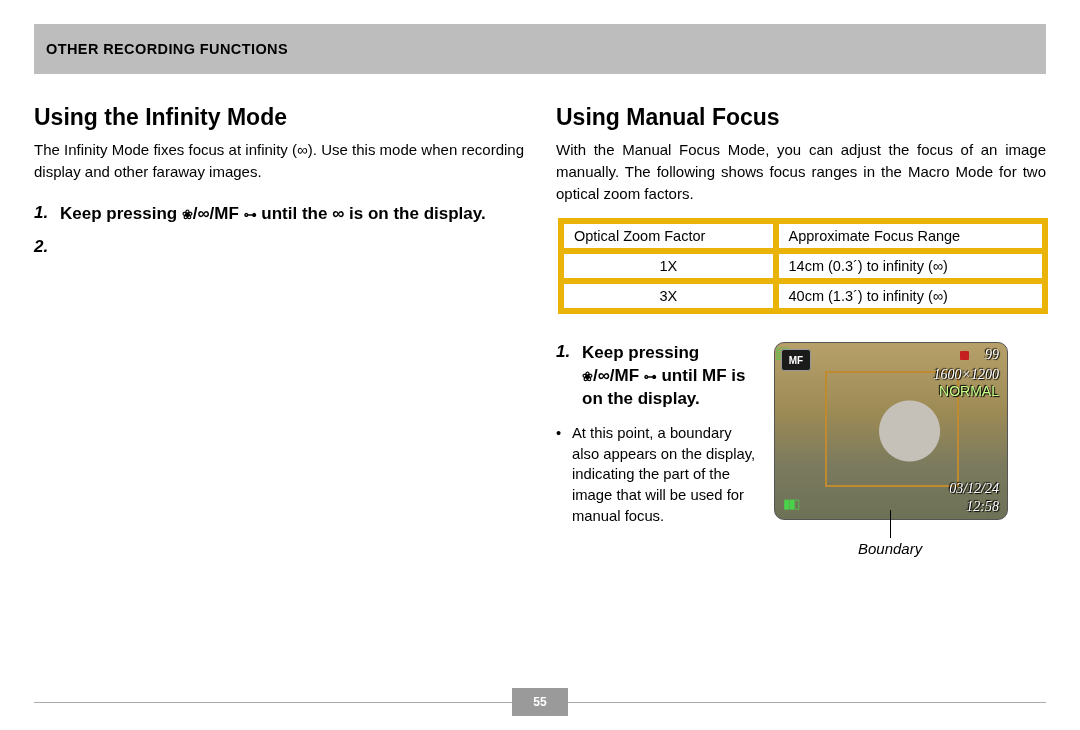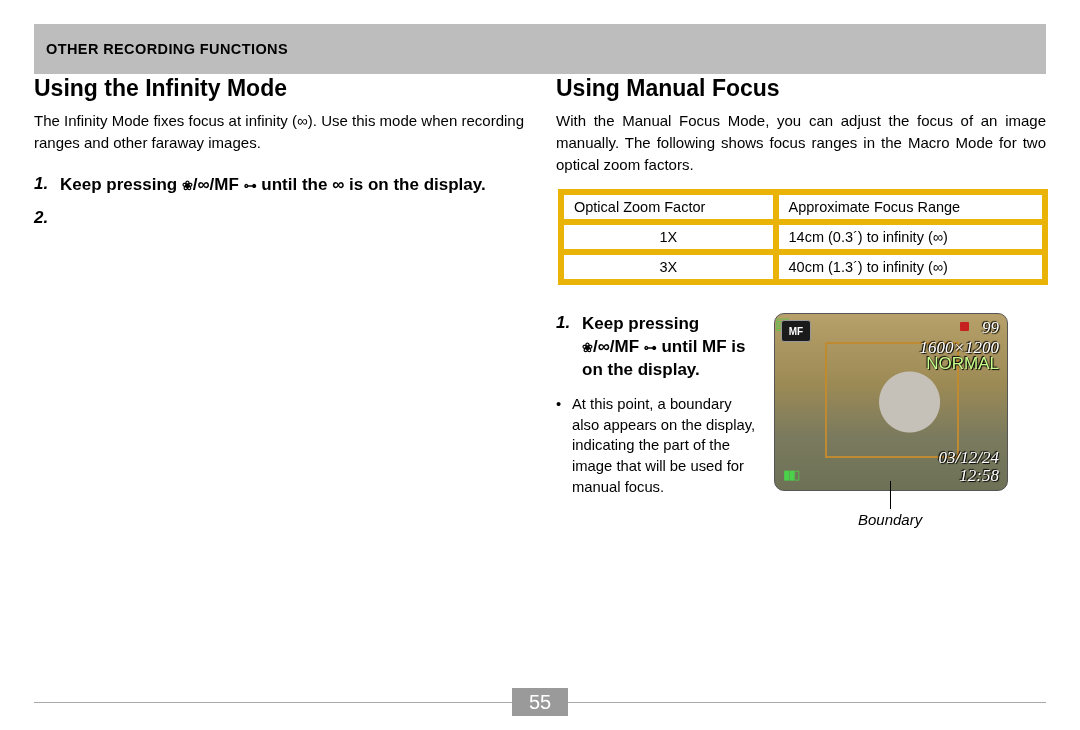--- a/index.html
+++ b/index.html
@@ -1,19 +1,19 @@
 <!DOCTYPE html>
 <html><head>
 <meta charset="utf-8">
 <style>
   html,body{margin:0;padding:0;background:#fff}
   body{width:1080px;height:730px;font-family:Helvetica,Arial,sans-serif;color:#000;position:relative}
   .page{padding:24px 34px 0 34px;box-sizing:border-box;height:100%;position:relative}
   .section-bar{background:#bdbdbd;padding:17px 12px;font-weight:bold;font-size:14.5px;letter-spacing:0.4px}
-  .columns{display:flex;gap:32px;margin-top:1px}
+  .columns{display:flex;gap:32px;margin-top:30px}
   .col{flex:1}
   h2{font-size:23px;font-weight:bold;margin:0 0 8px 0}
   .body{font-size:15px;line-height:1.45;text-align:justify;margin-bottom:14px}
   .steps{margin-top:20px}
   .step{display:flex;margin-bottom:12px}
   .step-num{font-style:italic;font-weight:bold;font-size:17px;width:26px;flex-shrink:0}
   .step-text{font-weight:bold;font-size:17px;line-height:1.35}
   table.focus{border-collapse:collapse;width:100%;font-size:14.5px;margin:4px 0 0 2px}
   table.focus th,table.focus td{border:6px solid #eab308;padding:4px 10px;text-align:left;font-weight:normal}
   table.focus td.c{text-align:center}
@@ -23,47 +23,47 @@
   .bullet-dot{width:16px;flex-shrink:0}
   .preview-wrap{position:relative;flex-shrink:0}
   .preview{width:232px;height:176px;border:1px solid #555;border-radius:10px;position:relative;overflow:hidden;
     background:
       radial-gradient(circle at 58% 50%, #c5c1b8 0 30px, transparent 31px),
       linear-gradient(#b7a06a, #9c8a55 40%, #7a7a5e 70%, #6d7156 100%);
   }
   .preview .focus-box{position:absolute;left:50px;top:28px;width:130px;height:112px;border:2px solid #c08a30}
   .preview .mf-badge{position:absolute;left:6px;top:6px;width:28px;height:20px;background:#1b1b1b;border:1px solid #999;border-radius:3px;color:#fff;font-size:10px;font-weight:bold;display:flex;align-items:center;justify-content:center}
   .preview .rec{position:absolute;right:38px;top:8px;width:9px;height:9px;background:#c62020;border-radius:1px}
-  .preview .txt{position:absolute;color:#fff;font-family:Georgia,'Times New Roman',serif;font-style:italic;font-size:17px;text-shadow:1px 1px 1px #000,-1px -1px 1px #000}
+  .preview .txt{position:absolute;color:#fff;font-family:Georgia,'Times New Roman',serif;font-style:italic;font-size:14px;text-shadow:1px 1px 1px #000,-1px -1px 1px #000}
   .preview .t99{right:8px;top:4px}
   .preview .tres{right:8px;top:24px}
   .preview .tnorm{right:8px;top:40px;color:#c7ff8a;font-style:normal;font-family:Arial}
   .preview .cal{right:8px;top:56px;color:#5ec24a;font-size:16px;font-style:normal}
   .preview .tdate{right:8px;bottom:22px}
   .preview .ttime{right:8px;bottom:4px}
   .preview .batt{position:absolute;left:8px;bottom:8px;color:#4ad24a;font-size:13px;letter-spacing:-2px}
   .ptr-line{position:absolute;left:116px;top:168px;width:0;height:28px;border-left:1px solid #000}
   .boundary-label{position:absolute;left:84px;top:198px;font-style:italic;font-size:15px}
   .footer{position:absolute;left:34px;right:34px;bottom:14px}
   .footer-line{display:flex;align-items:center}
   .footer-hr{flex:1;height:1px;background:#aaa}
-  .page-num{background:#9a9a9a;color:#fff;font-weight:normal;font-size:20px;width:56px;height:28px;display:flex;align-items:center;justify-content:center}
+  .page-num{background:#9a9a9a;color:#fff;font-weight:bold;font-size:12px;width:56px;height:28px;display:flex;align-items:center;justify-content:center}
   .key-icon{display:inline-block;font-size:13px;vertical-align:baseline}
 </style>
 </head>
 <body>
 
 <div class="page">
   <div class="section-bar">OTHER RECORDING FUNCTIONS</div>
 
   <div class="columns">
 
     <div class="col">
       <h2>Using the Infinity Mode</h2>
-      <div class="body">The Infinity Mode fixes focus at infinity (∞). Use this mode when recording ranges and other faraway images.</div>
+      <div class="body">The Infinity Mode fixes focus at infinity (∞). Use this mode when recording display and other faraway images.</div>
 
       <div class="steps">
         <div class="step">
           <div class="step-num">1.</div>
           <div class="step-text">
             <span>Keep pressing </span><span class="key-icon">❀</span><span>/∞/MF </span><span class="key-icon">⊶</span><span> until the ∞ is on the display.</span>
           </div>
         </div>
         <div class="step">
           <div class="step-num">2.</div>

